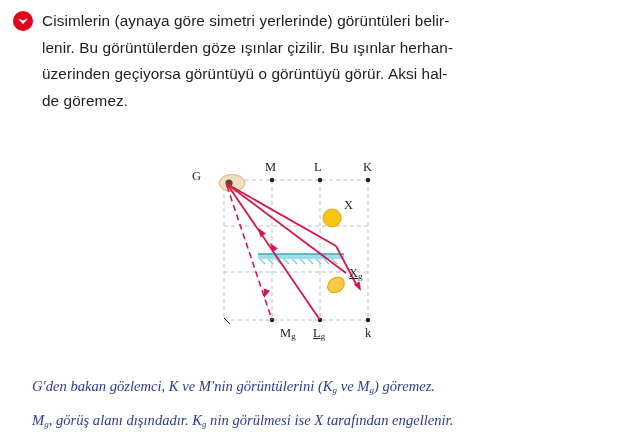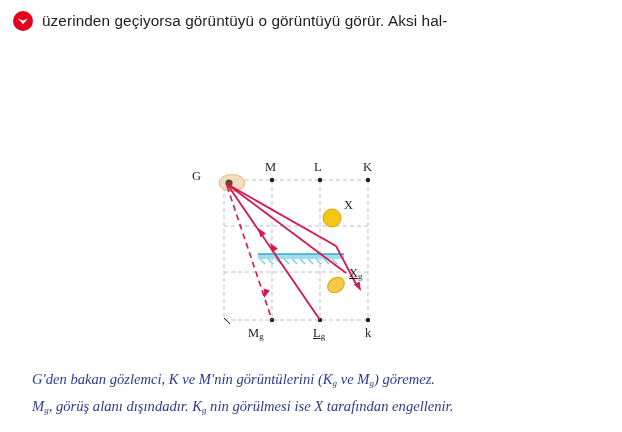--- a/index.html
+++ b/index.html
@@ -77,36 +77,39 @@
     position: absolute;
     left: 32px;
     top: 368px;
     width: 570px;
     font-family: "Liberation Serif", serif;
     font-style: italic;
     font-size: 14.6px;
     line-height: 23px;
     color: #2b3b8f;
   }
-  .caption div { white-space: nowrap; }
+  .caption div { white-space: nowrap; margin-top: 7px; }
 </style>
 </head>
 <body>
 
 <div class="page">
 
   <div class="para-block">
     <span class="bullet-icon">
       <svg width="22" height="22" viewBox="0 0 22 22">
         <circle cx="11" cy="11" r="10" fill="#e2001a"></circle>
         <path d="M6 8.4 L11 14.2 L16 8.4 L11 10.4 Z" fill="#ffffff"></path>
       </svg>
     </span>
     <div class="para-text">
+      <div>Cisimlerin (aynaya göre simetri yerlerinde) görüntüleri belir-</div>
+      <div>lenir. Bu görüntülerden göze ışınlar çizilir. Bu ışınlar herhan-</div>
       <div>üzerinden geçiyorsa görüntüyü o görüntüyü görür. Aksi hal-</div>
+      <div>de göremez.</div>
     </div>
   </div>
 
   <div class="figure">
     <svg class="grid-svg" width="230" height="196" viewBox="0 0 230 196">
 
       <g stroke="#bfbfbf" stroke-width="1" stroke-dasharray="4,3" fill="none">
         <line x1="28" y1="20" x2="28" y2="160"></line>
         <line x1="76" y1="20" x2="76" y2="160"></line>
         <line x1="124" y1="20" x2="124" y2="160"></line>
@@ -180,21 +183,21 @@
     <span class="fig-label" style="left:-4px; top:9px;">G</span>
     <span class="fig-label" style="left:69px; top:0px;">M</span>
     <span class="fig-label" style="left:118px; top:0px;">L</span>
     <span class="fig-label" style="left:167px; top:0px;">K</span>
     <span class="fig-label" style="left:148px; top:38px;">X</span>
 
     <span class="fig-label" style="left:153px; top:106px;text-decoration:underline;">
       <span>X</span><span class="sub">g</span>
     </span>
 
-    <span class="fig-label" style="left:52px; top:166px;">
+    <span class="fig-label" style="left:84px; top:166px;">
       <span>M</span><span class="sub">g</span>
     </span>
 
     <span class="fig-label" style="left:117px; top:166px;text-decoration:underline;">
       <span>L</span><span class="sub">g</span>
     </span>
 
     <span class="fig-label" style="left:169px; top:166px;">k</span>
   </div>
 

